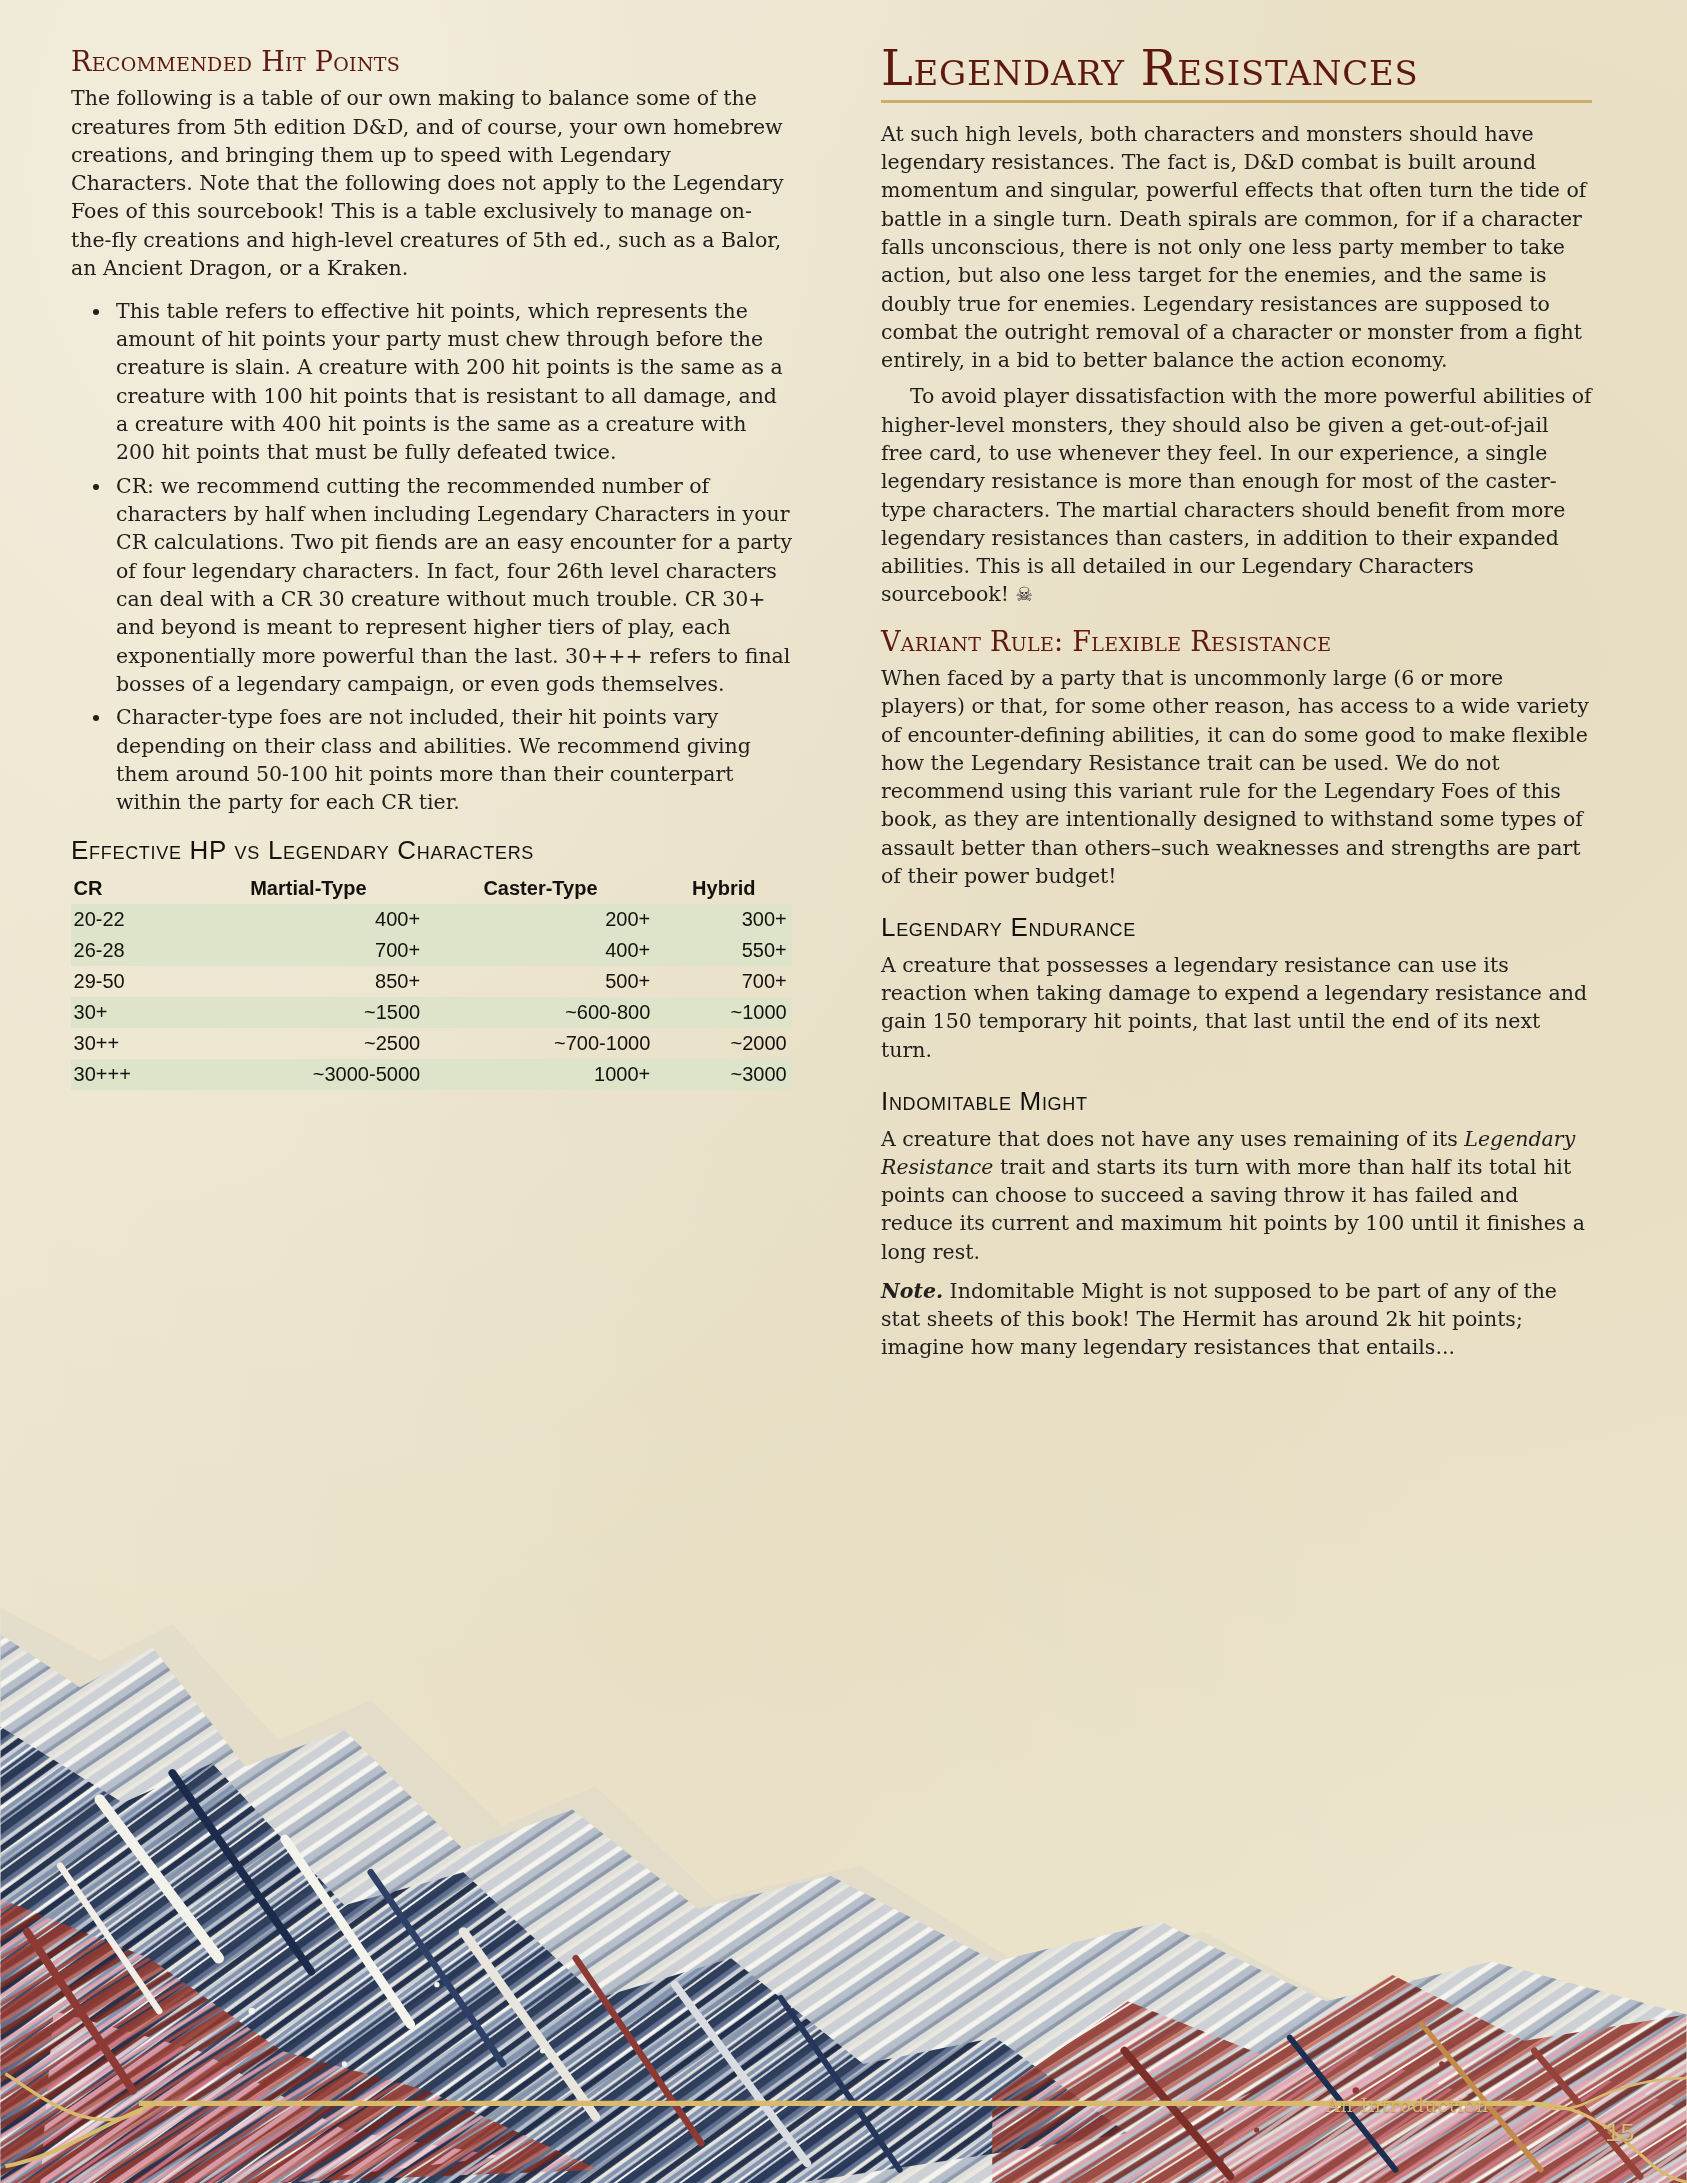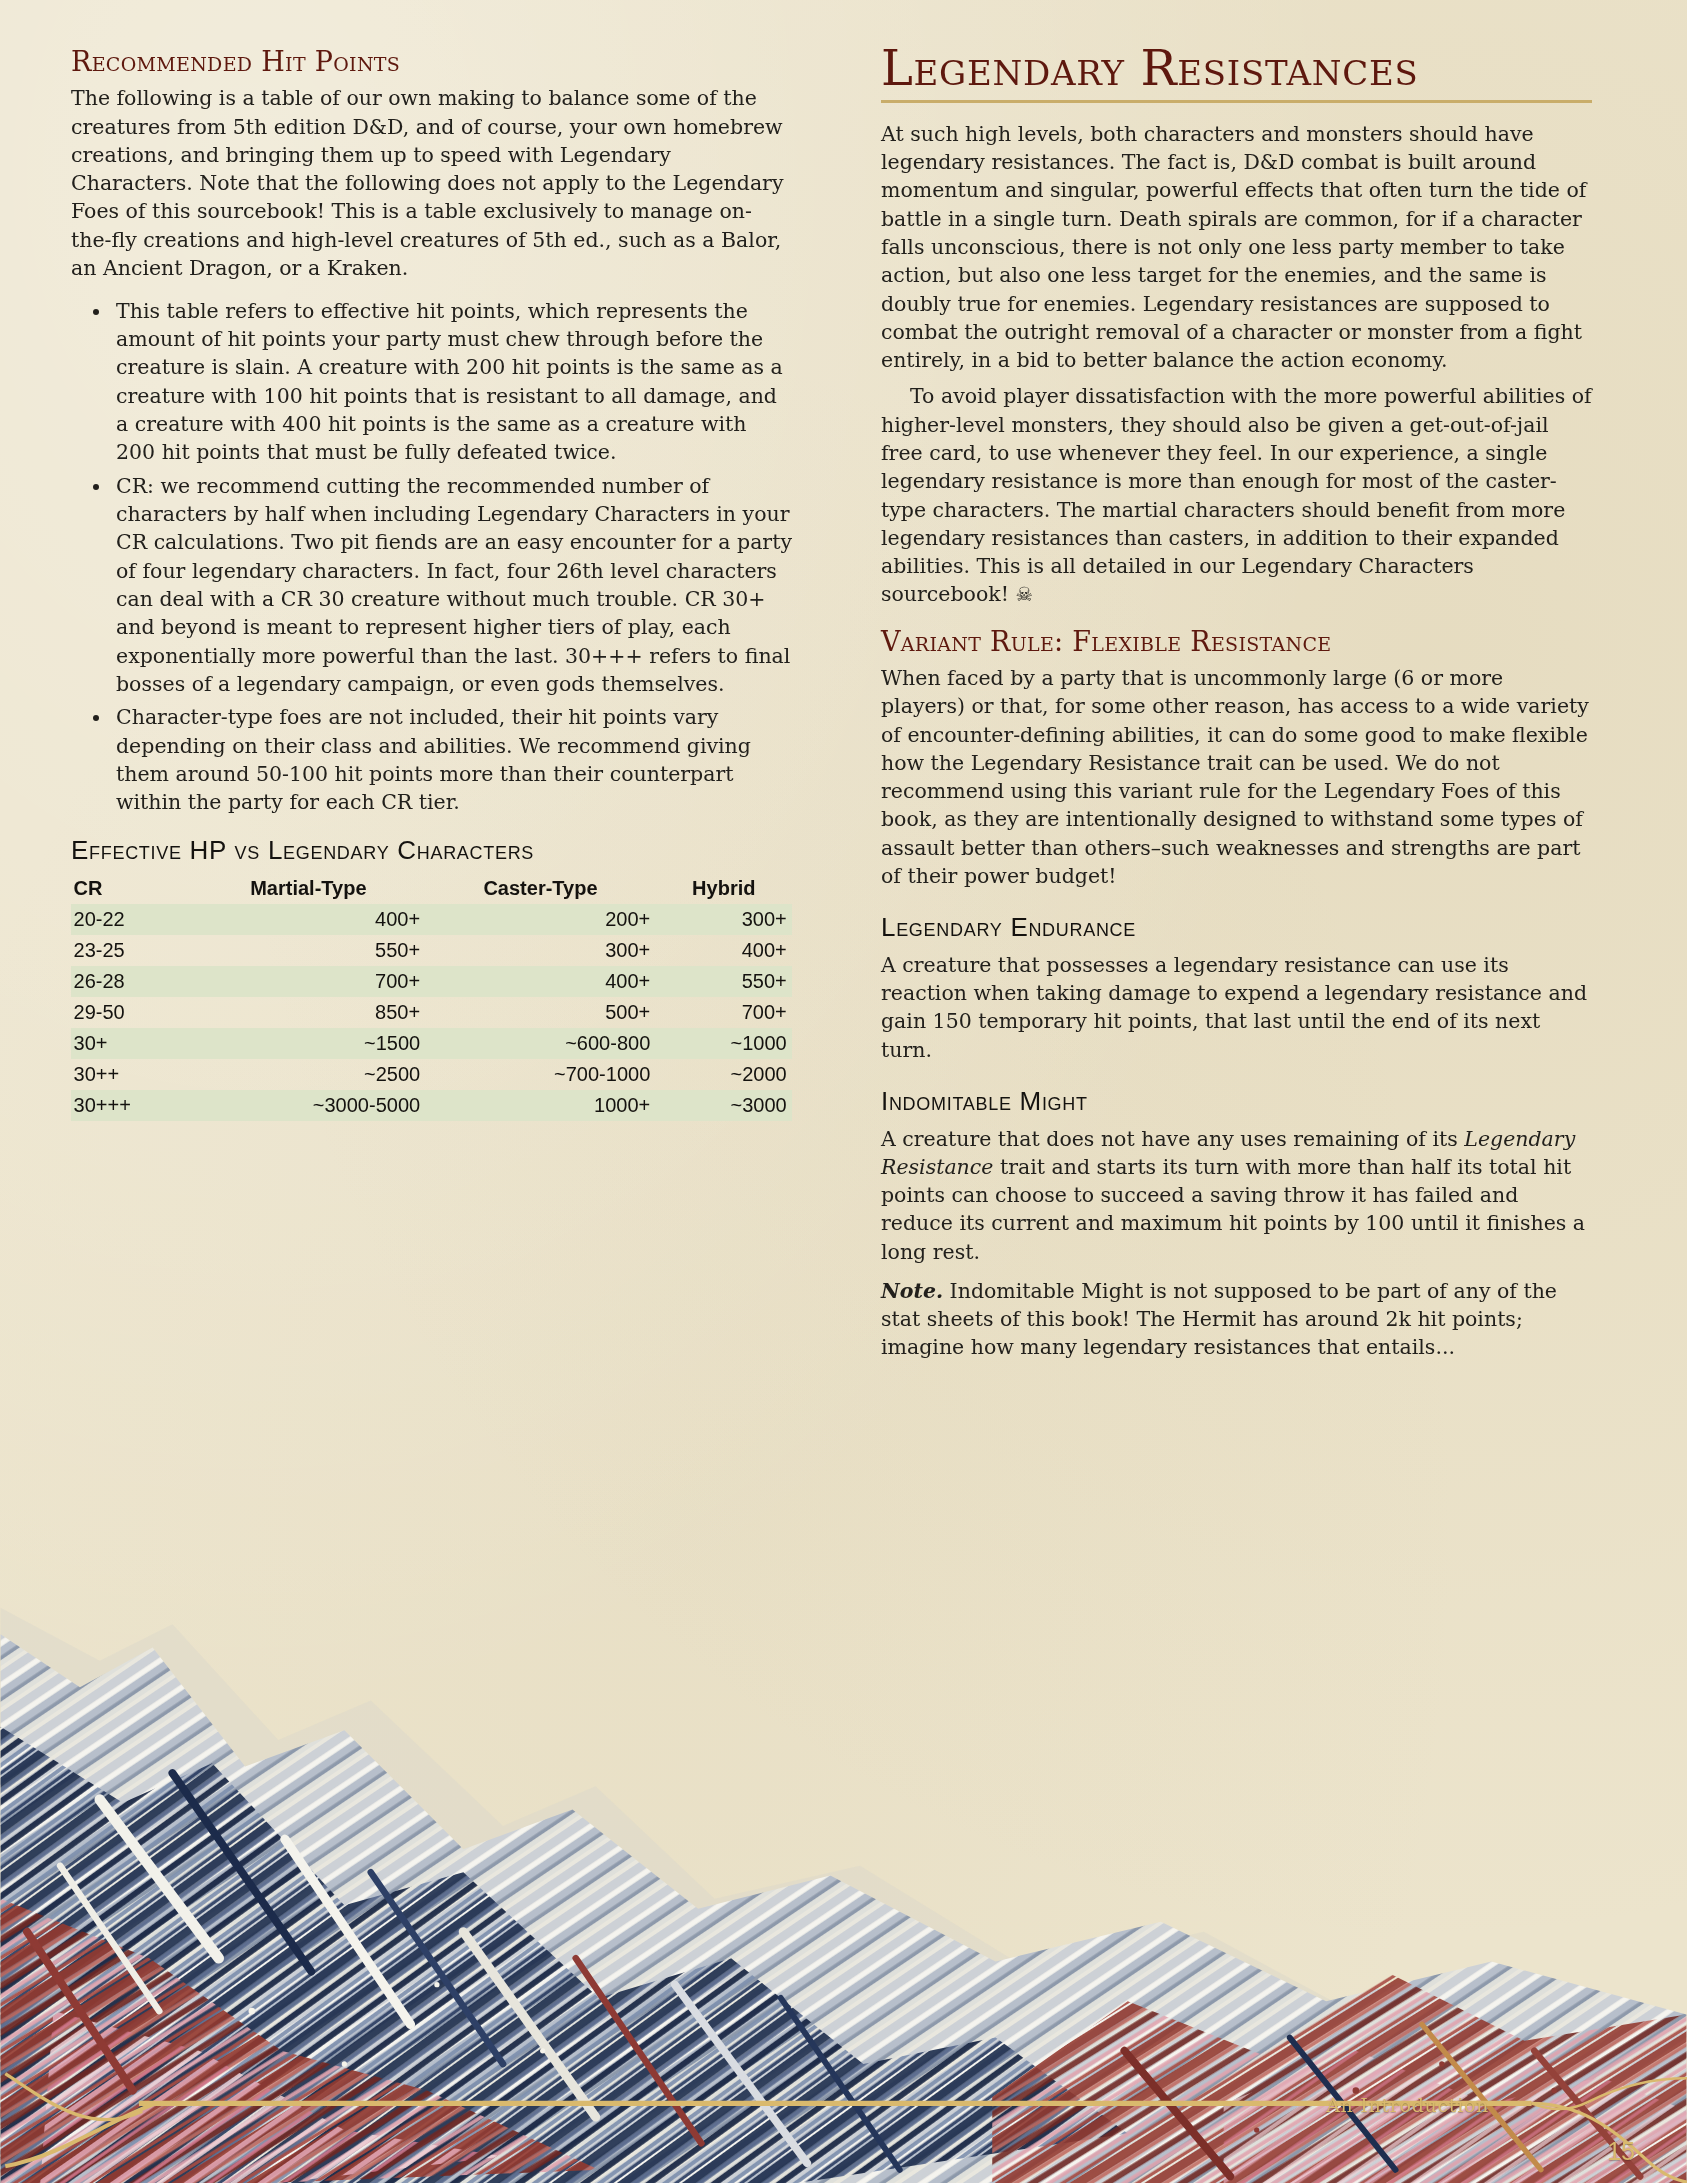--- a/index.html
+++ b/index.html
@@ -91,22 +91,22 @@
     position:absolute;left:0;bottom:0;width:1687px;height:146px;z-index:4;
   }
   .footer .ornament{position:absolute;left:0;bottom:0;}
   .footer .section-label{
     position:absolute;right:198px;bottom:67px;
     font-family:"DejaVu Serif", serif;
     color:#d9b96d;font-size:19px;letter-spacing:0.7px;
     text-shadow:0 0.7px 1.3px rgba(40,30,20,.35);
   }
   .footer .page-number{
-    position:absolute;right:52px;bottom:17px;
-    font-family:Liberation Sans, sans-serif;
+    position:absolute;right:52px;bottom:34px;
+    font-family:Liberation Mono, monospace;
     color:#d9b96d;font-size:25px;
     text-shadow:0 0.7px 1.3px rgba(40,30,20,.35);
   }
 </style>
 </head>
 <body>
 
 <div class="page">
 
   <div class="columns">
@@ -131,26 +131,20 @@
               <th>Caster-Type</th>
               <th>Hybrid</th>
             </tr>
         </thead>
         <tbody id="hp-body">
             <tr class="shaded">
               <td>20-22</td>
               <td>400+</td>
               <td>200+</td>
               <td>300+</td>
-            </tr>
-            <tr>
-              <td>23-25</td>
-              <td>550+</td>
-              <td>300+</td>
-              <td>400+</td>
             </tr>
             <tr class="shaded">
               <td>26-28</td>
               <td>700+</td>
               <td>400+</td>
               <td>550+</td>
             </tr>
             <tr>
               <td>29-50</td>
               <td>850+</td>

